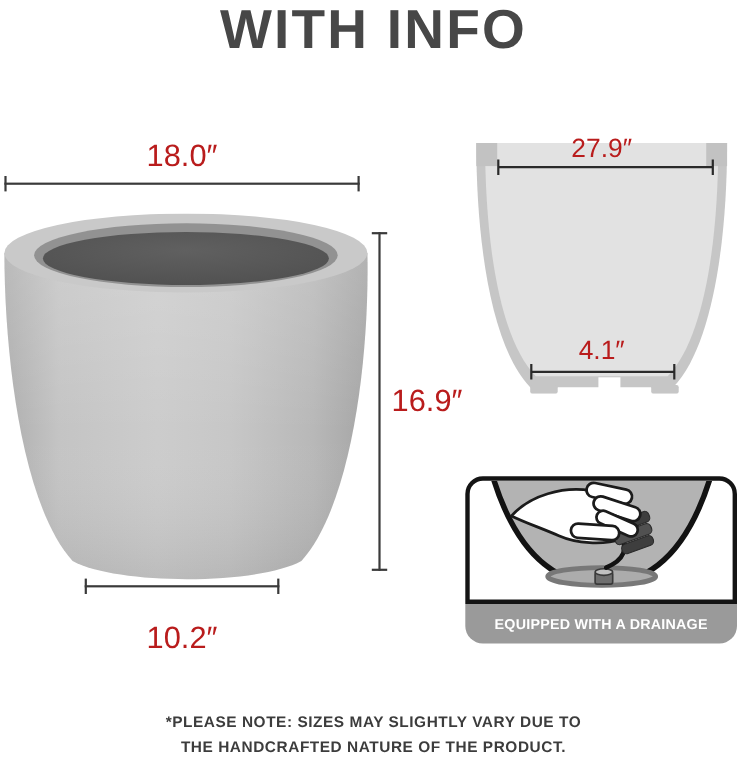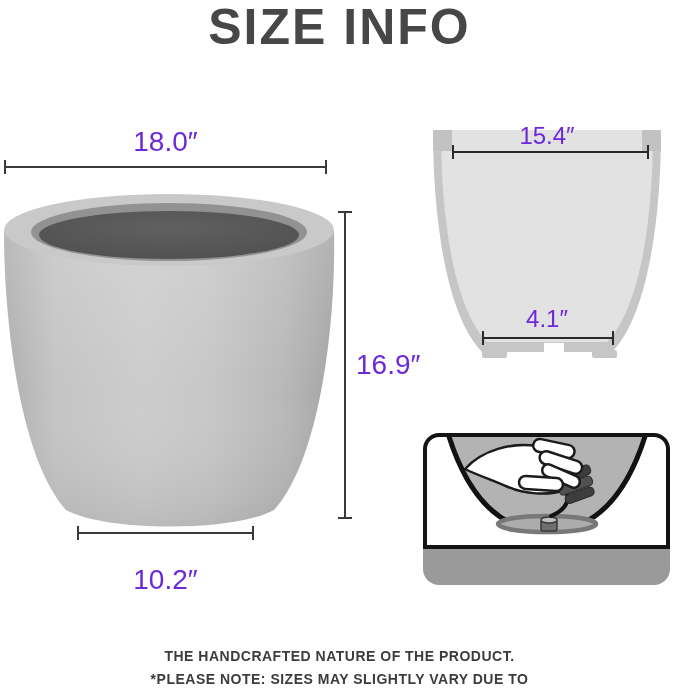--- a/index.html
+++ b/index.html
@@ -15,21 +15,21 @@
   }
   
   .dim-h{position:absolute;height:2px;background:#3a3a3a;}
   .dim-h::before,.dim-h::after{content:"";position:absolute;top:-6px;width:2px;height:14px;background:#3a3a3a;}
   .dim-h::before{left:0;}
   .dim-h::after{right:0;}
   .dim-v{position:absolute;width:2px;background:#3a3a3a;}
   .dim-v::before,.dim-v::after{content:"";position:absolute;left:-6px;width:14px;height:2px;background:#3a3a3a;}
   .dim-v::before{top:0;}
   .dim-v::after{bottom:0;}
-  .dim-label{position:absolute;font-size:28px;font-weight:400;color:#6d28d9;white-space:nowrap;}
+  .dim-label{position:absolute;font-size:28px;font-weight:400;color:#b91c1c;white-space:nowrap;}
   .dim-label.small{font-size:24px;}
   .center{text-align:center;}
   
   .drain-box{left:423px;top:433px;width:247px;height:152px;}
   .drain-illus{
     box-sizing:border-box;width:247px;height:116px;
     background:#ffffff;border:4px solid #141414;border-radius:16px 16px 0 0;
     overflow:hidden;
   }
   .drain-band{
@@ -41,21 +41,21 @@
   }
   
   .footnote{
     top:645px;left:0;width:679px;text-align:center;
     font-size:14px;font-weight:bold;color:#3c3c3c;letter-spacing:0.5px;line-height:23px;
   }
 </style>
 </head>
 <body>
 
-<div class="abs page-title">SIZE INFO</div>
+<div class="abs page-title">WITH INFO</div>
 
 <svg class="abs" style="left:2px;top:194px;" width="336" height="336" viewBox="0 0 336 336" aria-hidden="true">
   <defs>
     <linearGradient id="potGrad" x1="0" y1="0" x2="1" y2="0">
       <stop offset="0" stop-color="#aeaeae"></stop>
       <stop offset="0.15" stop-color="#c4c4c4"></stop>
       <stop offset="0.42" stop-color="#cccccc"></stop>
       <stop offset="0.62" stop-color="#c7c7c7"></stop>
       <stop offset="0.85" stop-color="#b8b8b8"></stop>
       <stop offset="1" stop-color="#a5a5a5"></stop>
@@ -104,21 +104,21 @@
     <line x1="23" y1="22" x2="218" y2="22"></line>
     <line x1="23" y1="15" x2="23" y2="29"></line>
     <line x1="218" y1="15" x2="218" y2="29"></line>
   </g>
   <g stroke="#2a2a2a" stroke-width="2">
     <line x1="53" y1="208" x2="183" y2="208"></line>
     <line x1="53" y1="201" x2="53" y2="215"></line>
     <line x1="183" y1="201" x2="183" y2="215"></line>
   </g>
 </svg>
-<div class="dim-label small center" style="left:430px;top:122px;width:234px;">15.4″</div>
+<div class="dim-label small center" style="left:430px;top:122px;width:234px;">27.9″</div>
 <div class="dim-label small center" style="left:430px;top:305px;width:234px;">4.1″</div>
 
 <div class="abs drain-box">
   <div class="drain-illus">
     <svg width="239" height="108" viewBox="0 0 239 108" aria-hidden="true">
 
       <path d="M 18,-14 C 36,52 68,94 120,94 C 172,94 204,52 222,-14 Z" fill="#b3b3b3" stroke="#121212" stroke-width="5"></path>
 
       <ellipse cx="120" cy="87" rx="49" ry="8" fill="#acacac" stroke="#787878" stroke-width="4.5"></ellipse>
 
@@ -142,19 +142,20 @@
         <g fill="#ffffff" stroke="#1b1b1b" stroke-width="2.5" stroke-linejoin="round">
           <rect x="106" y="5" width="42" height="13" rx="6.5" transform="rotate(12 127 11)"></rect>
           <rect x="112" y="19" width="44" height="13" rx="6.5" transform="rotate(18 134 25)"></rect>
           <rect x="114" y="33" width="40" height="12" rx="6" transform="rotate(24 134 39)"></rect>
           <rect x="92" y="40" width="44" height="13" rx="6.5" transform="rotate(4 114 46)"></rect>
         </g>
       </g>
     </svg>
   </div>
   <div class="drain-band">
+    <span>EQUIPPED WITH A DRAINAGE</span>
   </div>
 </div>
 
 <div class="abs footnote">
+  <div>*PLEASE NOTE: SIZES MAY SLIGHTLY VARY DUE TO</div>
   <div>THE HANDCRAFTED NATURE OF THE PRODUCT.</div>
-  <div>*PLEASE NOTE: SIZES MAY SLIGHTLY VARY DUE TO</div>
 </div>
 
 </body></html>

